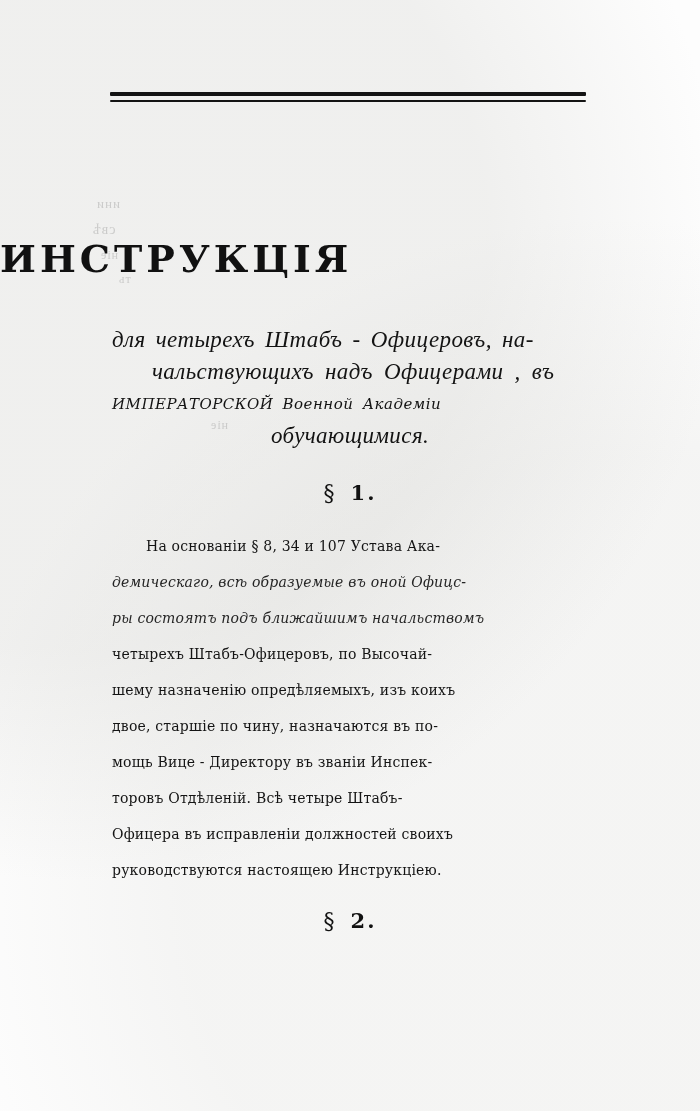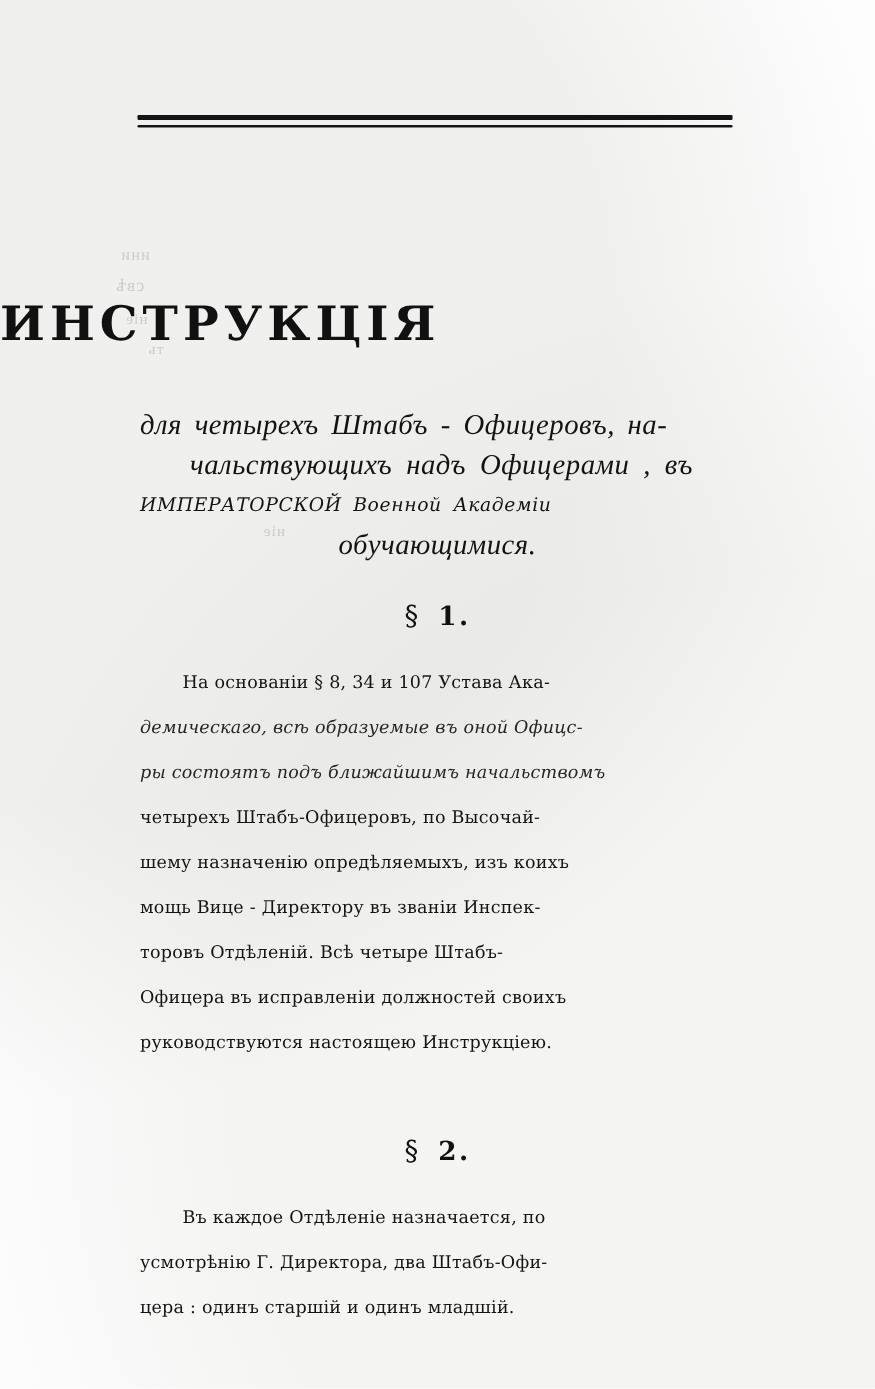--- a/index.html
+++ b/index.html
@@ -166,29 +166,25 @@
   <div class="section-mark mark-1">
     <span class="sign">§</span><span>1.</span>
   </div>
 
   <div class="para para-1">
     <span class="ln indent">На основаніи § 8, 34 и 107 Устава Ака-</span>
     <span class="ln ink-soft">демическаго, всѣ образуемые въ оной Офицс-</span>
     <span class="ln ink-soft">ры состоятъ подъ ближайшимъ начальствомъ</span>
     <span class="ln">четырехъ Штабъ-Офицеровъ, по Высочай-</span>
     <span class="ln">шему назначенію опредѣляемыхъ, изъ коихъ</span>
+    <span class="ln">двое, старшіе по чину, назначаются въ по-</span>
     <span class="ln">мощь Вице - Директору въ званіи Инспек-</span>
     <span class="ln">торовъ Отдѣленій.  Всѣ  четыре  Штабъ-</span>
     <span class="ln">Офицера въ исправленіи должностей своихъ</span>
     <span class="ln last">руководствуются настоящею Инструкціею.</span>
   </div>
 
   <div class="section-mark mark-2">
     <span class="sign">§</span><span>2.</span>
   </div>
 
-  <div class="para para-2">
-    <span class="ln indent">Въ каждое Отдѣленіе назначается, по</span>
-    <span class="ln">усмотрѣнію Г. Директора, два Штабъ-Офи-</span>
-    <span class="ln last">цера : одинъ старшій и одинъ младшій.</span>
-  </div>
 
 </div>
 
 </body></html>

